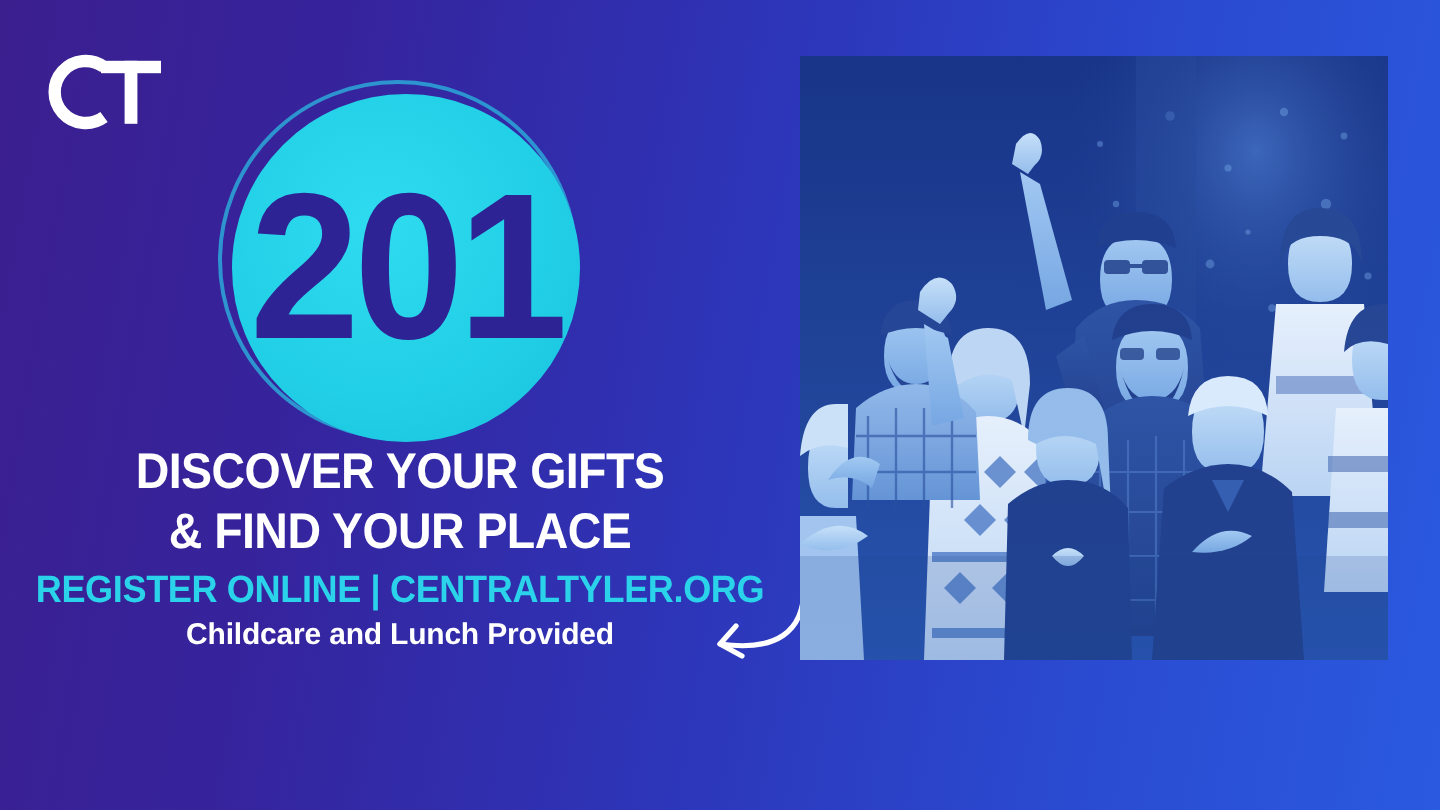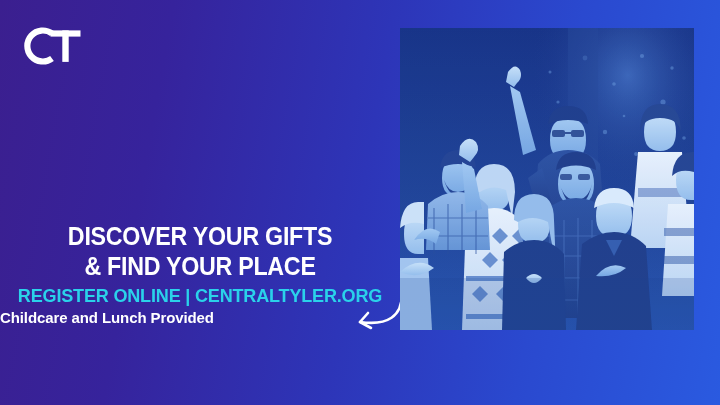--- a/index.html
+++ b/index.html
@@ -94,21 +94,21 @@
     font-size: 19px;
     font-weight: 700;
     letter-spacing: -0.2px;
     transform: scaleX(.95);
   }
   .childcare {
     position: absolute;
     left: 0;
     top: 309px;
     width: 400px;
-    text-align: left;
+    text-align: center;
     color: #ffffff;
     font-size: 15px;
     font-weight: 700;
     letter-spacing: -0.1px;
   }
 
   
   .arrow {
     position: absolute;
     left: 336px;
@@ -165,20 +165,25 @@
 <div id="poster">
 
   <div class="brand">
     <svg viewBox="0 0 64 44" width="64" height="44" aria-hidden="true">
       <path d="M28 9.5 A15.5 15.5 0 1 0 28 34.5" fill="none" stroke="#ffffff" stroke-width="6.2" stroke-linecap="butt"></path>
       <rect x="26.5" y="6.4" width="30" height="6.2" fill="#ffffff"></rect>
       <rect x="38.3" y="6.4" width="6.4" height="31.5" fill="#ffffff"></rect>
     </svg>
   </div>
 
+  <div class="badge">
+    <div class="badge-ring"></div>
+    <div class="badge-disc"></div>
+    <div class="badge-num">201</div>
+  </div>
 
   <div class="tagline">
     <span>DISCOVER YOUR GIFTS</span>
     <span class="l2">&amp; FIND YOUR PLACE</span>
   </div>
 
   <div class="register">REGISTER ONLINE | CENTRALTYLER.ORG</div>
 
   <div class="childcare">Childcare and Lunch Provided</div>
 

